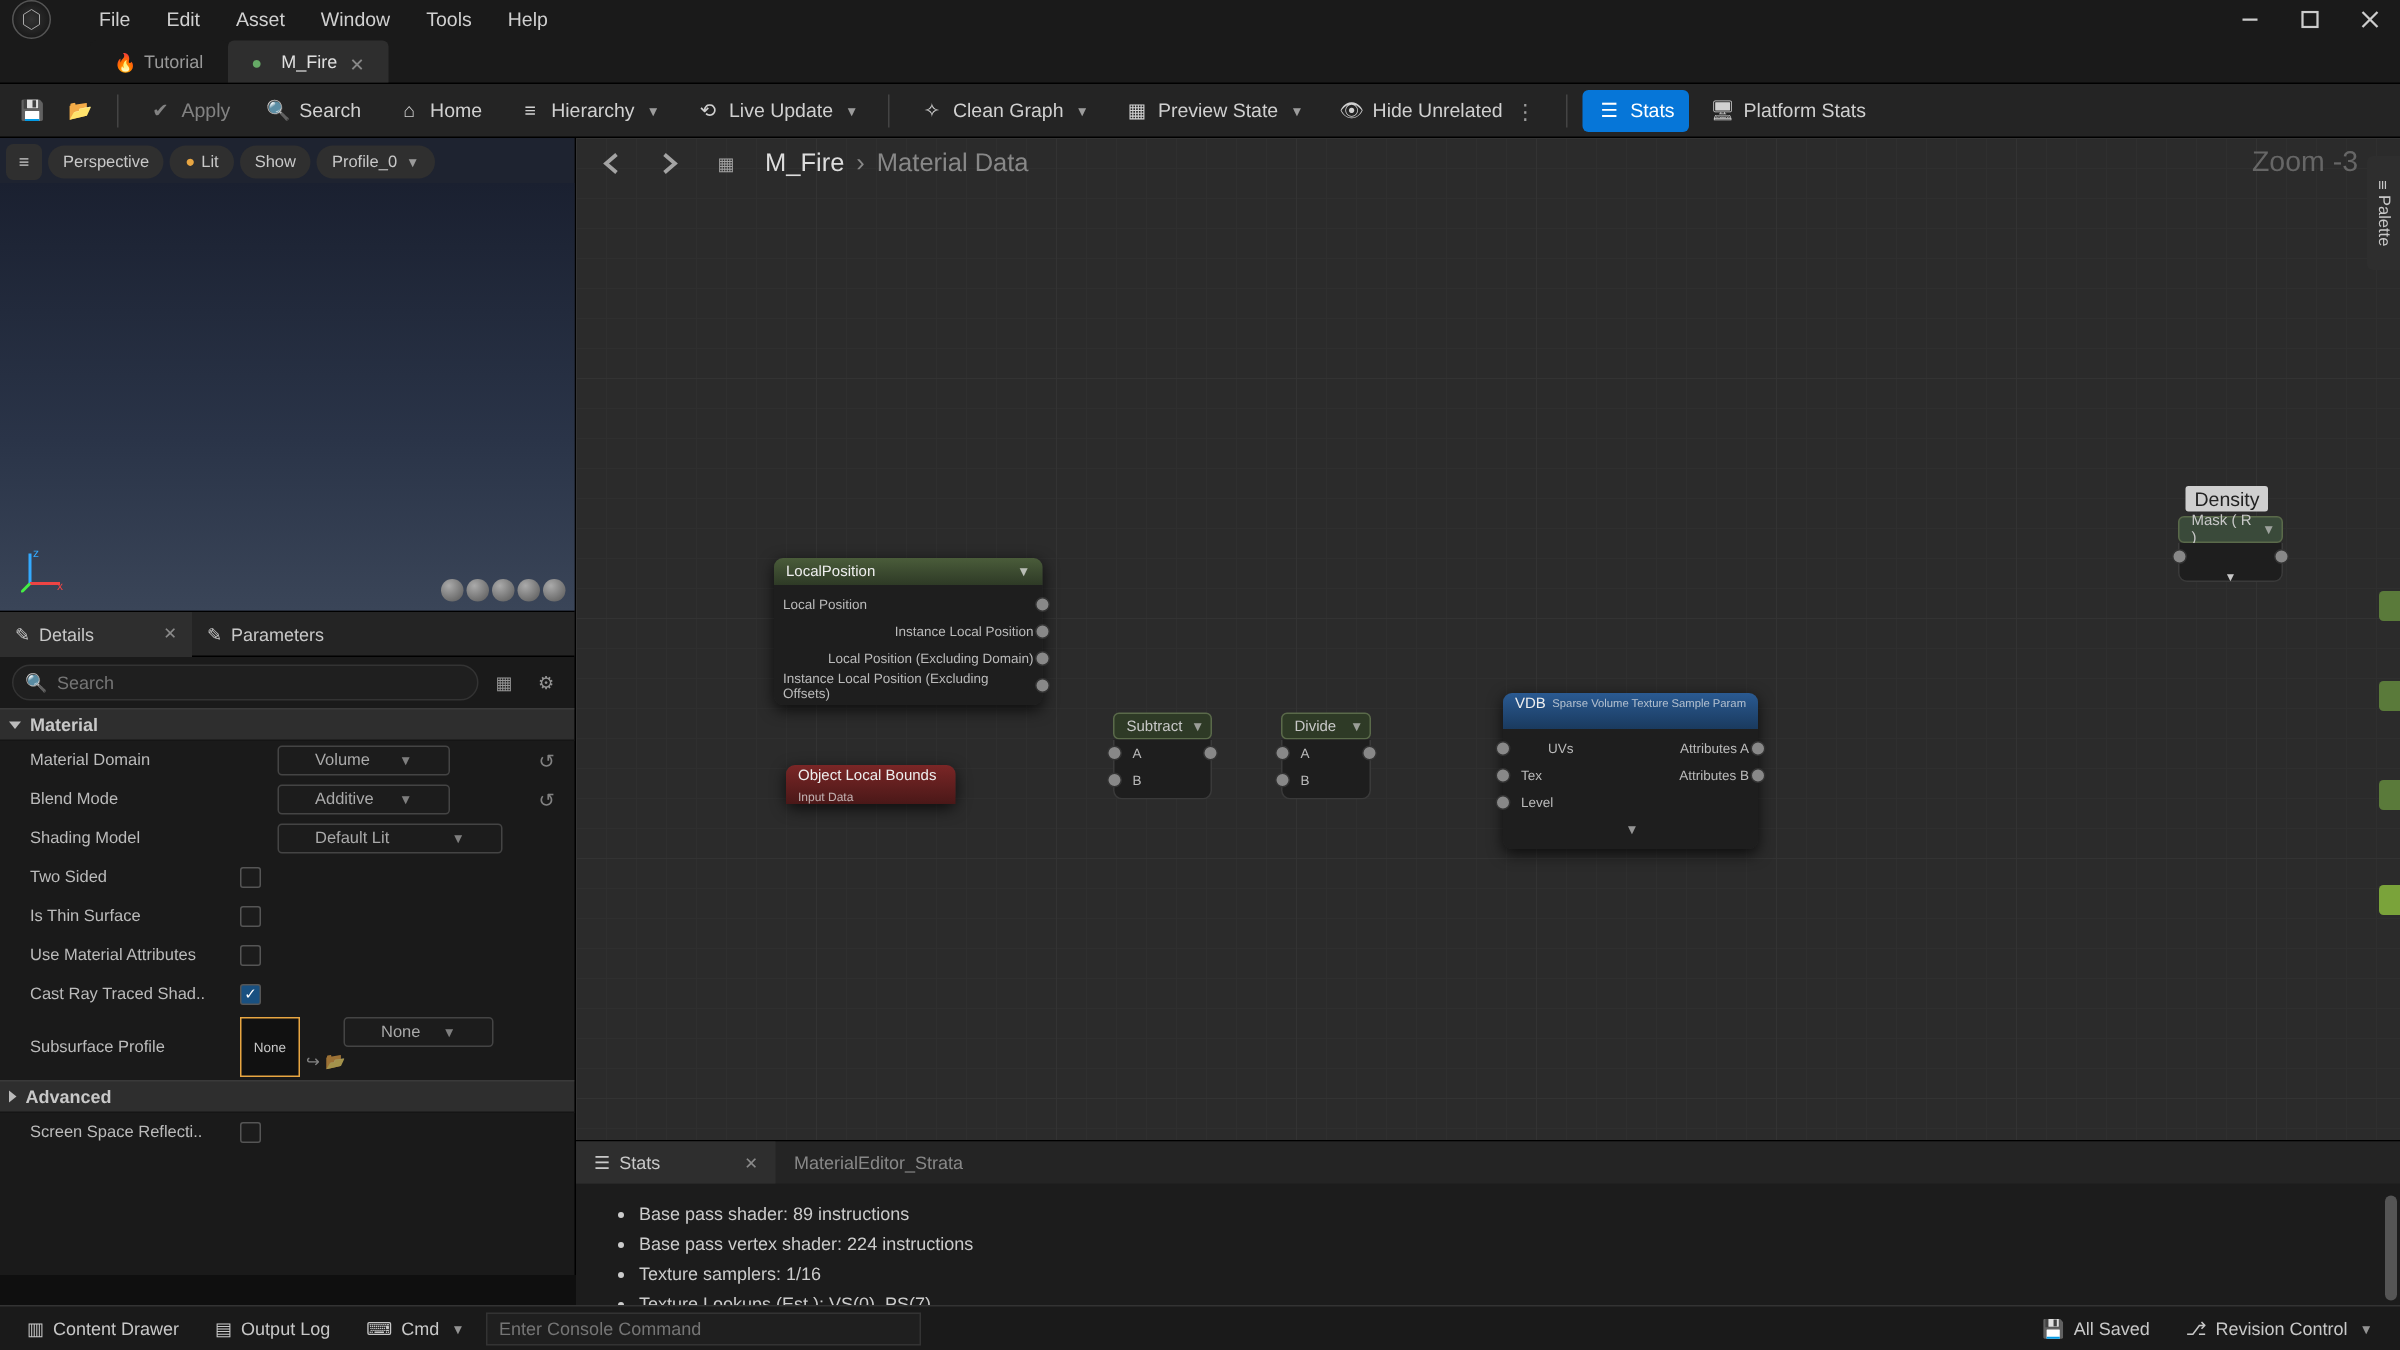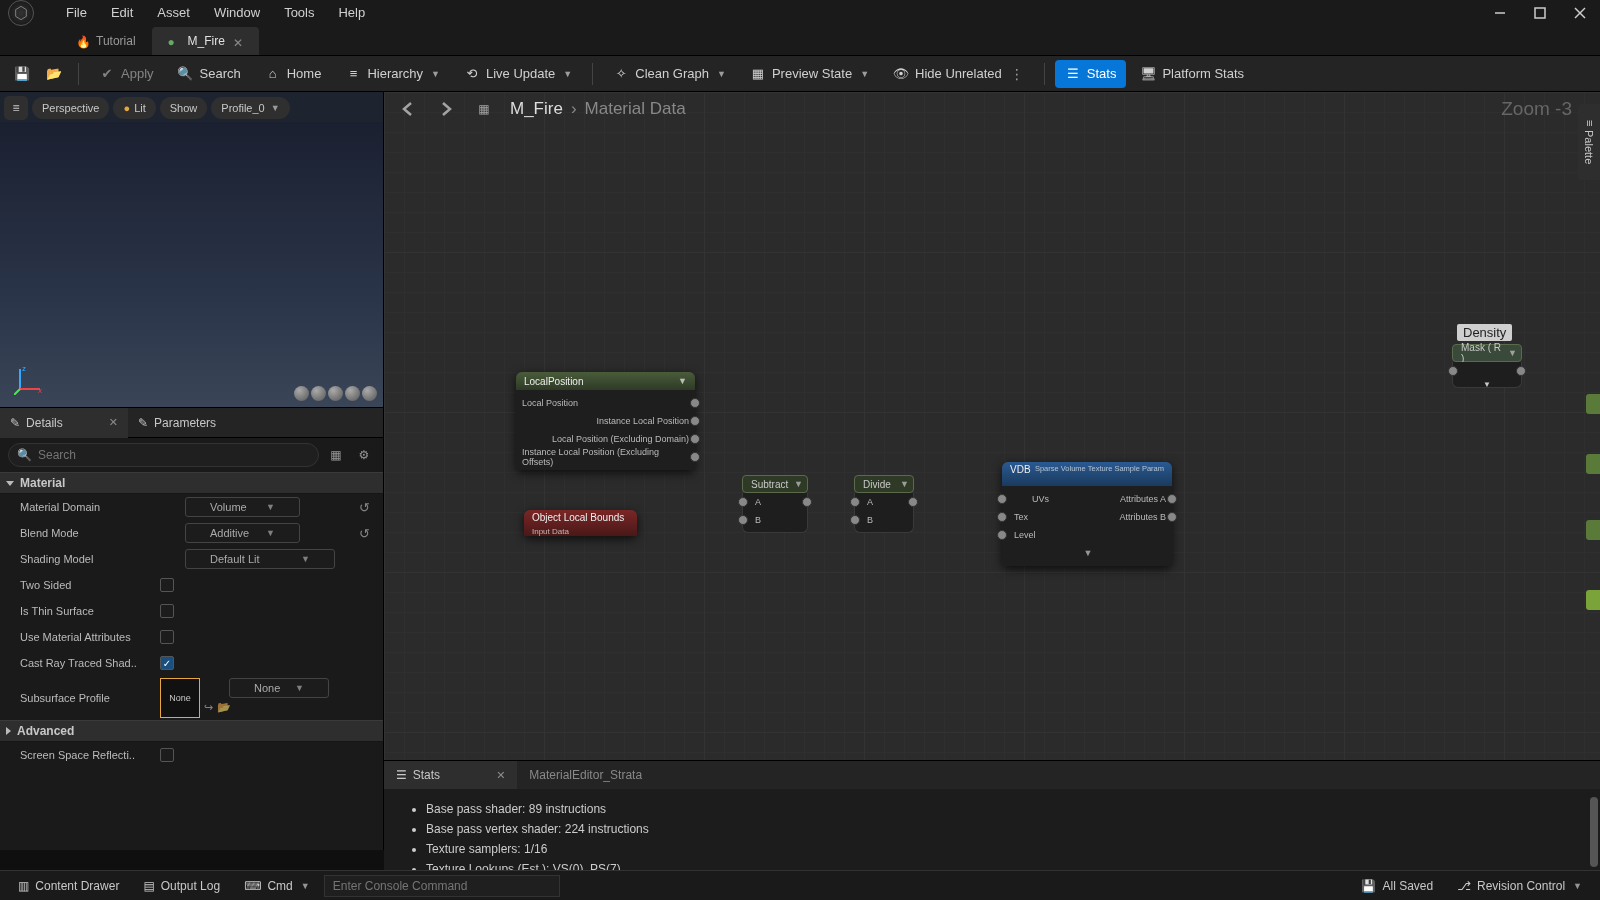--- a/index.html
+++ b/index.html
@@ -78,21 +78,21 @@
 .density-box{position:absolute;background:#cfcfcf;color:#222;font-size:13px;padding:1px 6px;border-radius:2px;}
 .stub{position:absolute;right:0;width:14px;height:20px;background:#5a7a3a;border-radius:3px 0 0 3px;}
 .stats-panel{position:absolute;left:384px;right:0;bottom:0;height:140px;background:#1c1c1c;border-top:1px solid #000;}
 .stats-tabs{height:28px;background:#242424;display:flex;align-items:center;}
 .stats-tab{height:28px;padding:0 12px;display:flex;align-items:center;gap:6px;font-size:12px;background:#2e2e2e;}
 .stats-tab.inactive{background:transparent;color:#888;}
 .stats-body{padding:10px 24px;font-family:Consolas,monospace;font-size:12px;color:#ccc;line-height:20px;max-height:106px;overflow:hidden;}
 .stats-body li{margin-left:18px;}
 .statusbar{position:absolute;bottom:0;left:0;right:0;height:30px;background:#1a1a1a;border-top:1px solid #333;display:flex;align-items:center;padding:0 8px;gap:4px;}
 .sb-btn{height:24px;padding:0 10px;display:flex;align-items:center;gap:6px;border-radius:3px;cursor:pointer;font-size:12px;}
-.console-in{width:236px;height:22px;background:#1f1f1f;border:1px solid #333;padding:0 8px;color:#888;font-size:12px;outline:none;}
+.console-in{width:290px;height:22px;background:#1f1f1f;border:1px solid #333;padding:0 8px;color:#888;font-size:12px;outline:none;}
 .sb-spacer{flex:1;}
 .tri{display:inline-block;width:0;height:0;border-left:4px solid transparent;border-right:4px solid transparent;border-top:5px solid #bbb;}
 .tri.r{border-top:4px solid transparent;border-bottom:4px solid transparent;border-left:5px solid #bbb;border-right:none;}
 .scrollbar-y{position:absolute;right:2px;width:8px;background:#555;border-radius:4px;}
 </style>
 </head>
 <body>
 
 <div class="menubar">
   <div class="ue-logo">

